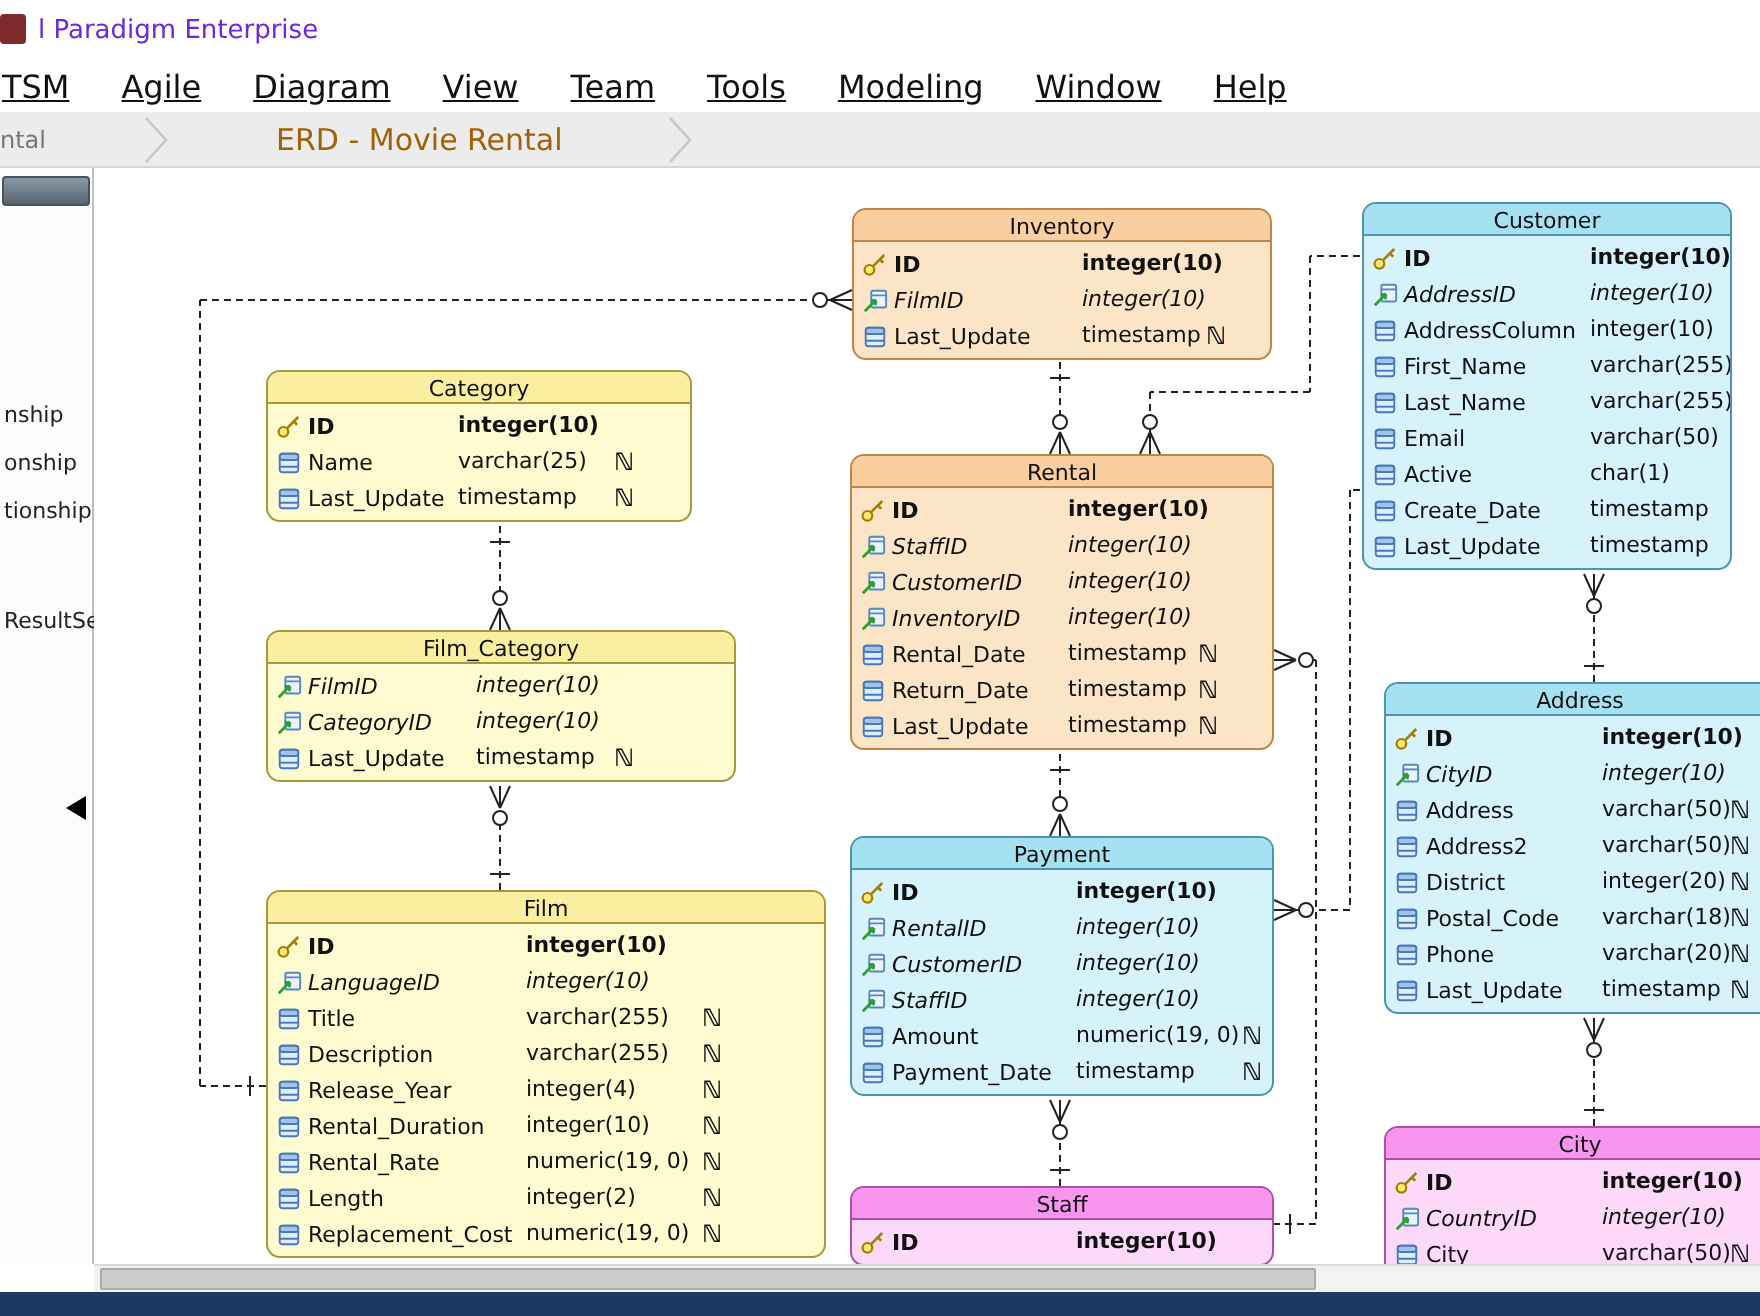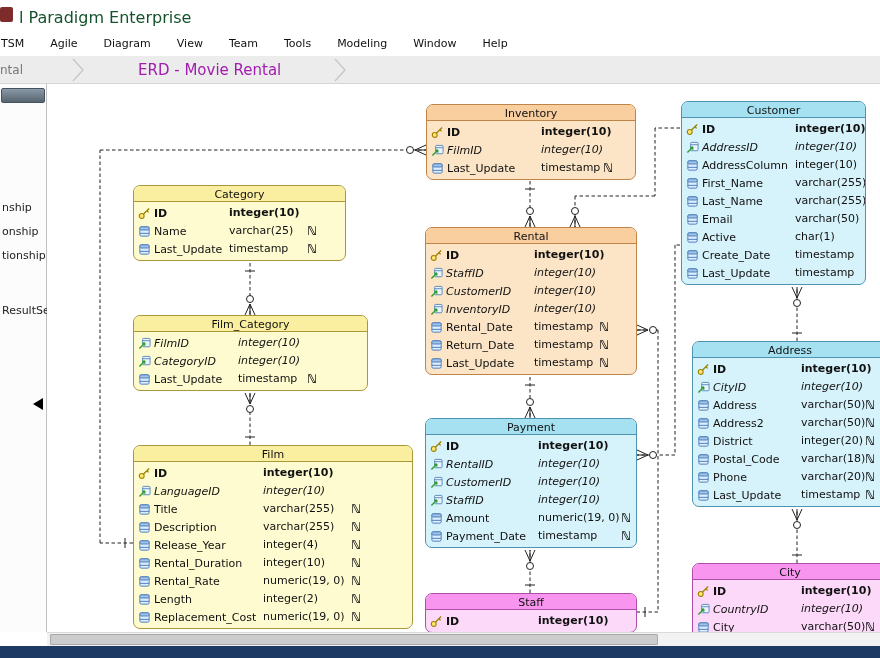--- a/index.html
+++ b/index.html
@@ -4,30 +4,30 @@
 <style>
   * { box-sizing: border-box; }
   html,body { margin:0; padding:0; }
   body {
     width:880px; height:658px; position:relative; overflow:hidden;
     font-family:"DejaVu Sans", sans-serif; background:#fff; color:#111;
   }
   
   .titlebar { position:absolute; left:0; top:0; width:880px; height:30px; background:#fff; }
   .app-icon { position:absolute; left:0; top:7px; width:13px; height:15px; background:#7E2B2B; border-radius:2px; }
-  .window-title { position:absolute; left:19px; top:8px; font-size:16px; color:#14532d; white-space:nowrap; }
+  .window-title { position:absolute; left:19px; top:8px; font-size:13px; color:#6d28d9; white-space:nowrap; }
   
   .menubar { position:absolute; left:0; top:30px; width:880px; height:26px; background:#fff; display:flex; align-items:center; }
-  .menu-item { font-size:11px; color:#111; padding:5px 13px; white-space:nowrap; cursor:default; }
+  .menu-item { font-size:16px; color:#111; padding:5px 13px; white-space:nowrap; cursor:default;text-decoration:underline; }
   .menu-item:first-child { padding-left:1px; }
   
   .breadcrumbbar { position:absolute; left:0; top:56px; width:880px; height:28px; background:#ECECEC;
     border-bottom:1px solid #D5D5D5; display:flex; align-items:center;gap:44px; }
   .crumb1 { font-size:12px; color:#777; margin-left:0; white-space:nowrap; }
-  .crumb2 { font-size:15px; color:#a21caf; margin-left:9px; margin-right:4px; white-space:nowrap; }
+  .crumb2 { font-size:15px; color:#a16207; margin-left:9px; margin-right:4px; white-space:nowrap; }
   .crumb-sep { margin-left:4px; display:flex; align-items:center; }
   
   .sidebar { position:absolute; left:0; top:84px; width:47px; height:548px; background:#FCFCFC; border-right:1px solid #C0C0C0; }
   .sidebar-tab { position:absolute; left:1px; top:4px; width:44px; height:15px;
     background:linear-gradient(#8A99A8,#57656F); border:1px solid #46525C; border-radius:2px; }
   .sidebar-item { position:absolute; left:2px; font-size:11px; color:#222; white-space:nowrap; }
   .sidebar-collapse { position:absolute; left:33px; top:314px; width:0; height:0;
     border-top:6px solid transparent; border-bottom:6px solid transparent; border-right:10px solid #000; }
   
   .canvas { position:absolute; left:47px; top:84px; width:833px; height:548px; background:#fff; overflow:hidden; }

